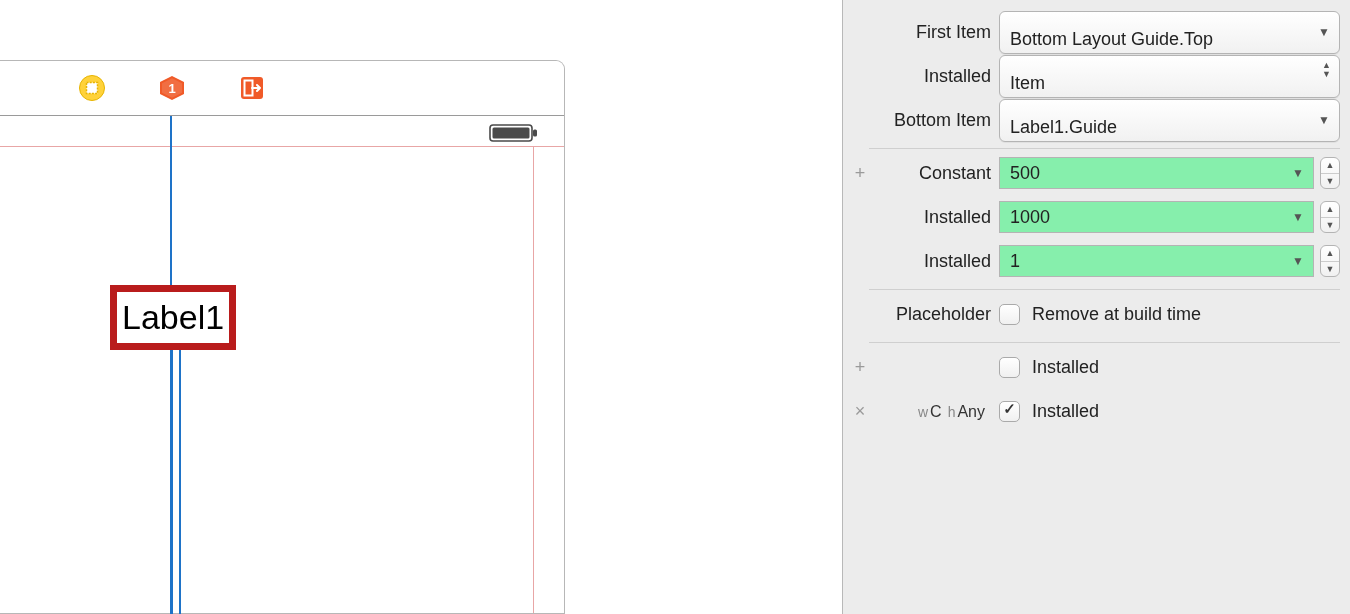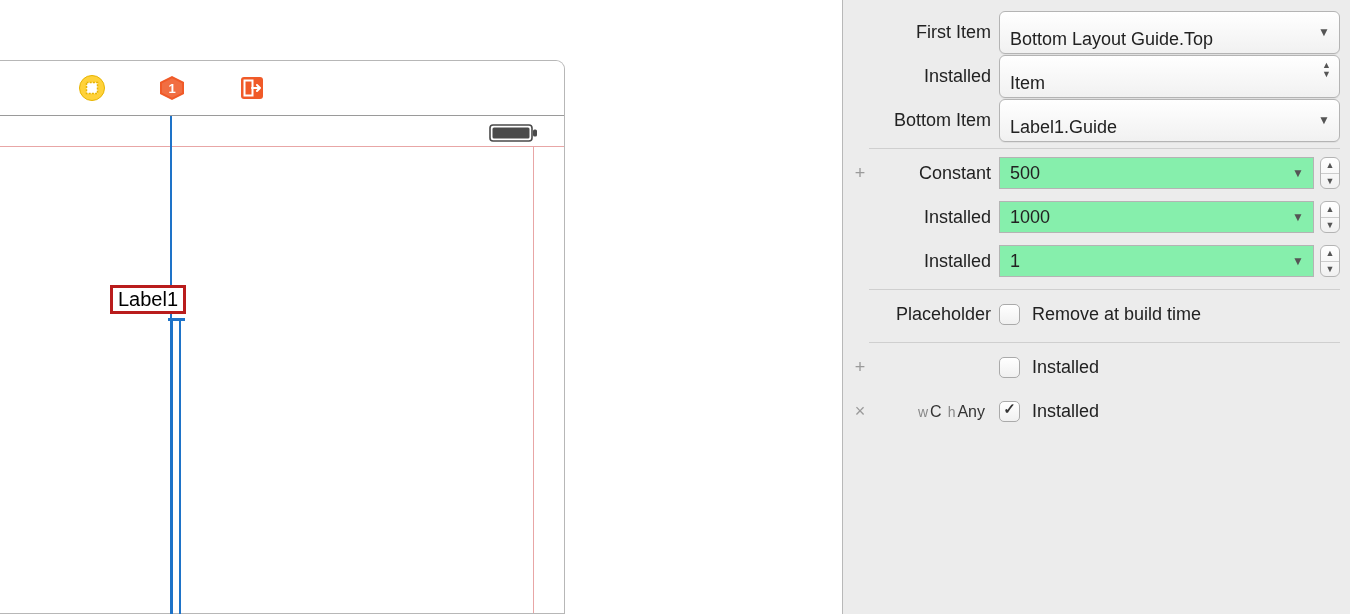--- a/index.html
+++ b/index.html
@@ -16,21 +16,21 @@
 
   
   .battery { position: absolute; top: 62px; right: 25px; width: 50px; height: 20px; }
   .battery svg { width: 50px; height: 20px; }
 
   
   .tb-icons { position: absolute; left: 78px; top: 13px; display: flex; gap: 52px; align-items: center; }
   .tb-icon { width: 28px; height: 28px; }
 
   
-  .label-box { position: absolute; left: 110px; top: 285px; border: 3px solid #b91c1c; padding: 0 5px; background: #fff; font-size: 20px; font-family: "Helvetica Neue", Helvetica, Arial, sans-serif; }
+  .label-box { position: absolute; left: 110px; top: 285px; border: 7px solid #b91c1c; padding: 6px 5px; background: #fff; font-size: 34px; font-family: "Helvetica Neue", Helvetica, Arial, sans-serif; }
   
   .constraint-vline { position: absolute; left: 170px; top: 116px; width: 0; border-left: 2px solid #1e73c8; height: 498px; }
   .constraint-thick { position: absolute; left: 171px; top: 321px; width: 10px; background:rgba(255,255,255,0); border-left: 2px solid #1e73c8; border-right: 2px solid #1e73c8; height: 293px; }
   .constraint-cap  { position: absolute; left: 167.5px; top: 318px; width: 17px; height: 3px; background: #1e73c8; }
 
   
   .inspector { position: absolute; right: 0; top: 0; bottom: 0; width: 508px; background: #ececec; border-left: 1px solid #b8b8b8; }
 
   .section { padding-top: 10px; }
   .row { display: flex; align-items: center; height: 44px; padding: 0 10px 0 6px; }

